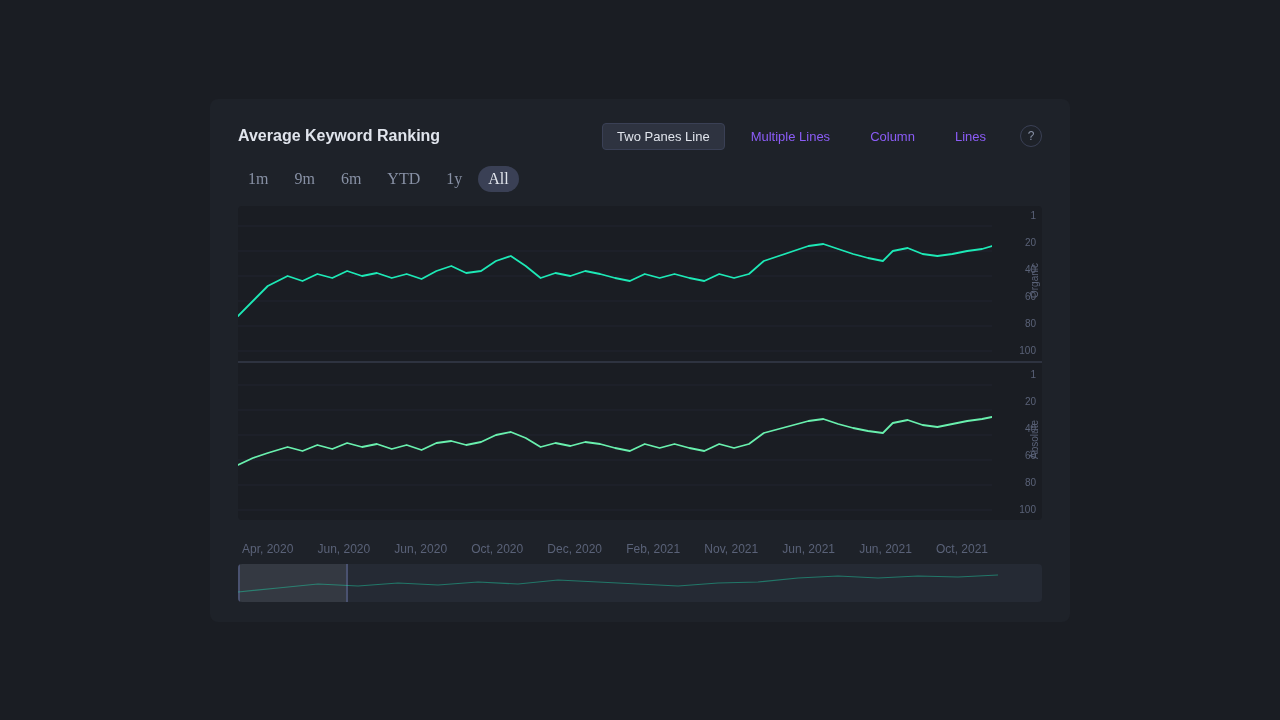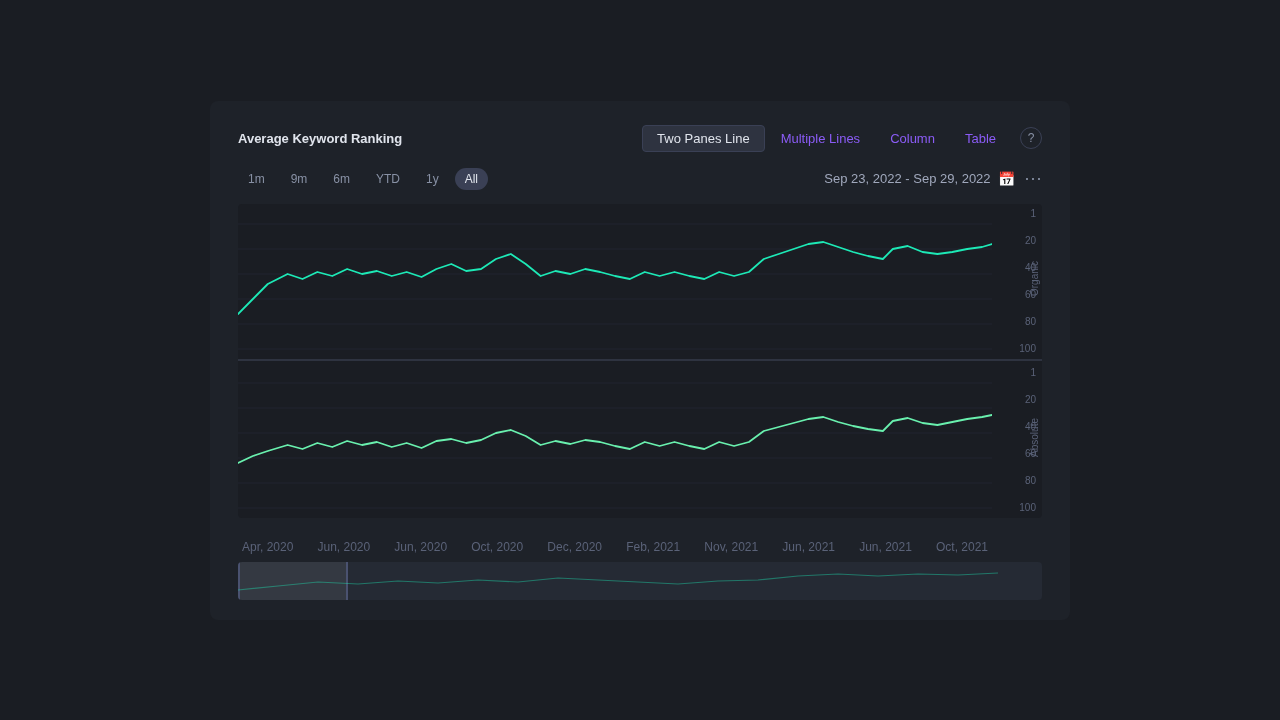--- a/index.html
+++ b/index.html
@@ -20,21 +20,21 @@
       position: relative;
     }
     .header-row {
       display: flex;
       align-items: center;
       justify-content: space-between;
       margin-bottom: 16px;
     }
     .title {
       color: #e0e4ec;
-      font-size: 13px;
+      font-size: 16px;
       font-weight: 600;
     }
     .view-tab {
       padding: 5px 14px;
       border-radius: 4px;
       font-size: 13px;
       cursor: pointer;
       border: none;
       background: transparent;
       color: #8b5cf6;
@@ -63,25 +63,26 @@
       justify-content: space-between;
       margin-bottom: 14px;
     }
     .time-filters {
       display: flex;
       gap: 6px;
     }
     .time-btn {
       padding: 4px 10px;
       border-radius: 4px;
-      font-size: 12px;
+      font-size: 16px;
       cursor: pointer;
       border: none;
       background: transparent;
       color: #8891a5;
+      font-family: Liberation Serif, serif;
     }
     .time-btn.active {
       background: #3a4055;
       color: #e0e4ec;
       border-radius: 14px;
     }
     .date-range {
       display: flex;
       align-items: center;
       gap: 8px;
@@ -161,44 +162,37 @@
       width: 100%;
     }
   </style>
 </head>
 <body>
 
 <div class="card">
 
   <div class="header-row">
     <span class="title">Average Keyword Ranking</span>
-    <div style="display:flex;align-items:center;gap:2px;">
+    <div style="display:flex;align-items:center;gap:12px;">
       <button class="view-tab active">Two Panes Line</button>
       <button class="view-tab">Multiple Lines</button>
       <button class="view-tab">Column</button>
-      <button class="view-tab">Table</button>
+      <button class="view-tab">Lines</button>
       <div class="help-icon">?</div>
     </div>
   </div>
 
   <div class="controls-row">
     <div class="time-filters">
       <button class="time-btn">1m</button>
       <button class="time-btn">9m</button>
       <button class="time-btn">6m</button>
       <button class="time-btn">YTD</button>
       <button class="time-btn">1y</button>
       <button class="time-btn active">All</button>
-    </div>
-    <div style="display:flex;align-items:center;">
-      <span class="date-range">
-        <span>Sep 23, 2022 - Sep 29, 2022</span>
-        <span class="cal-icon">📅</span>
-      </span>
-      <span class="more-icon">···</span>
     </div>
   </div>
 
   <div class="chart-area">
 
     <div class="pane" style="height:155px;">
       <div class="pane-chart">
         <svg class="line-chart" viewBox="0 0 760 150" preserveAspectRatio="none" height="150">
 
           <line x1="0" y1="20" x2="760" y2="20" stroke="#2a2f3d" stroke-width="0.5"></line>

